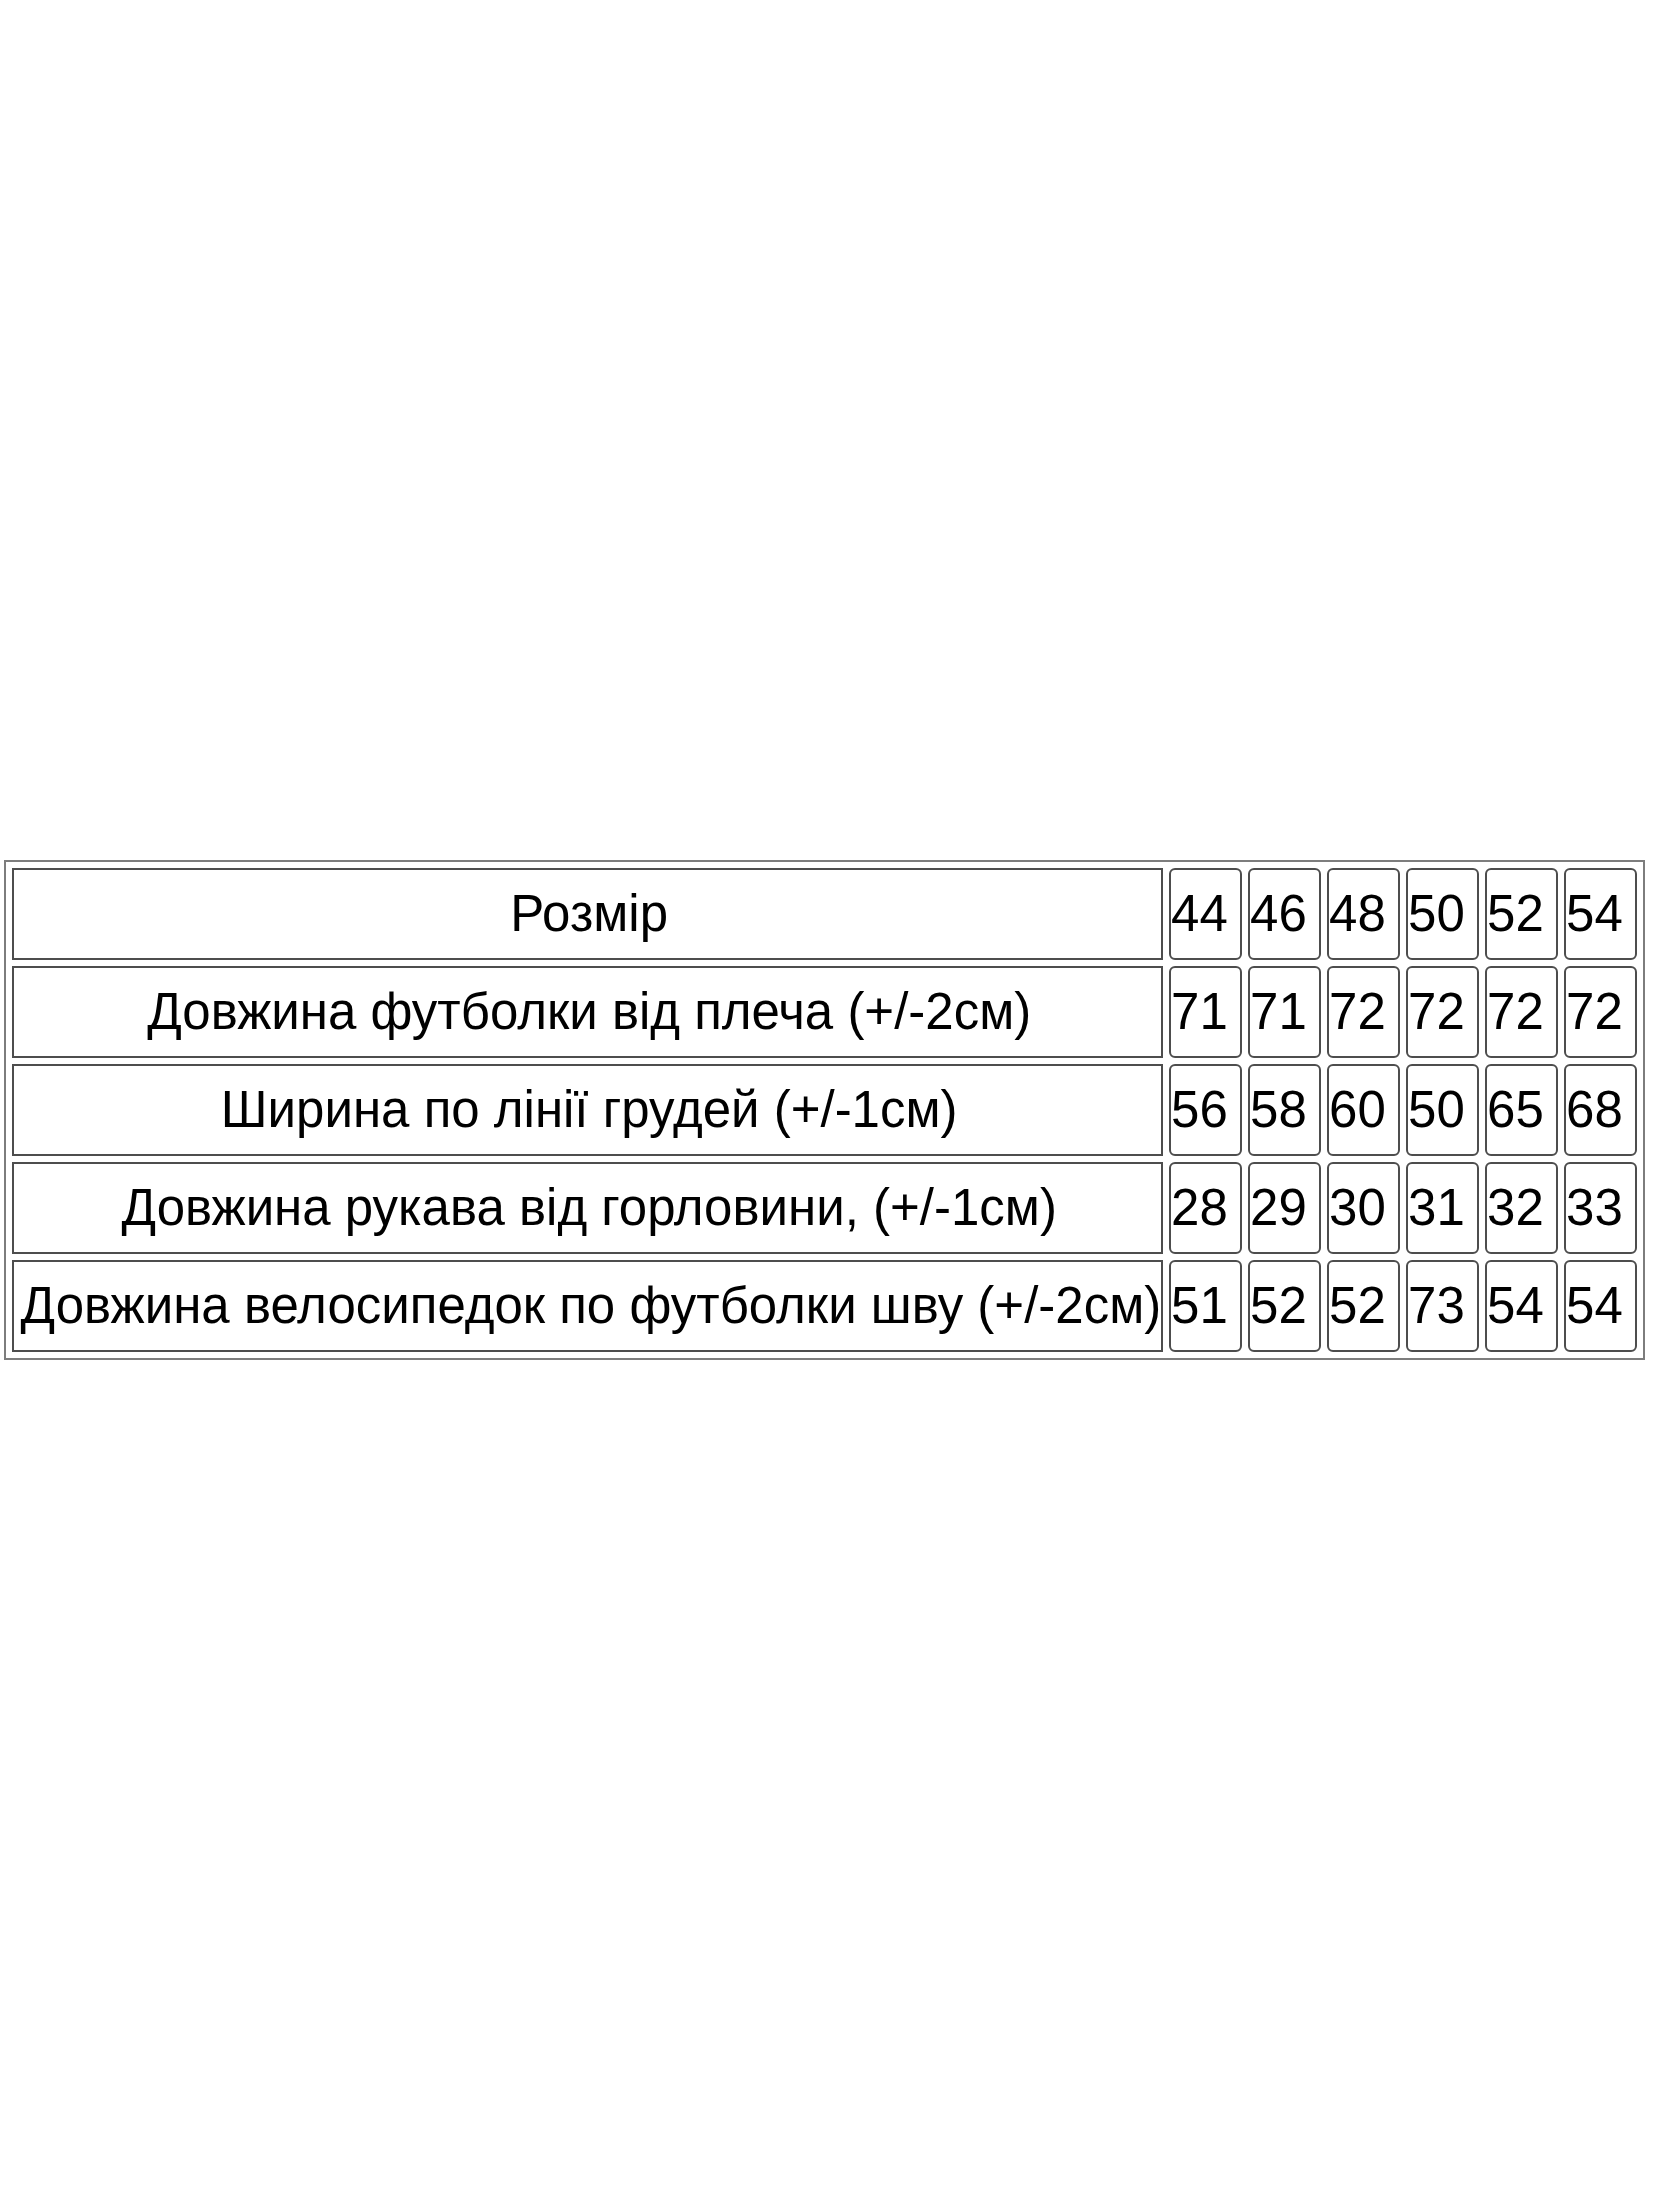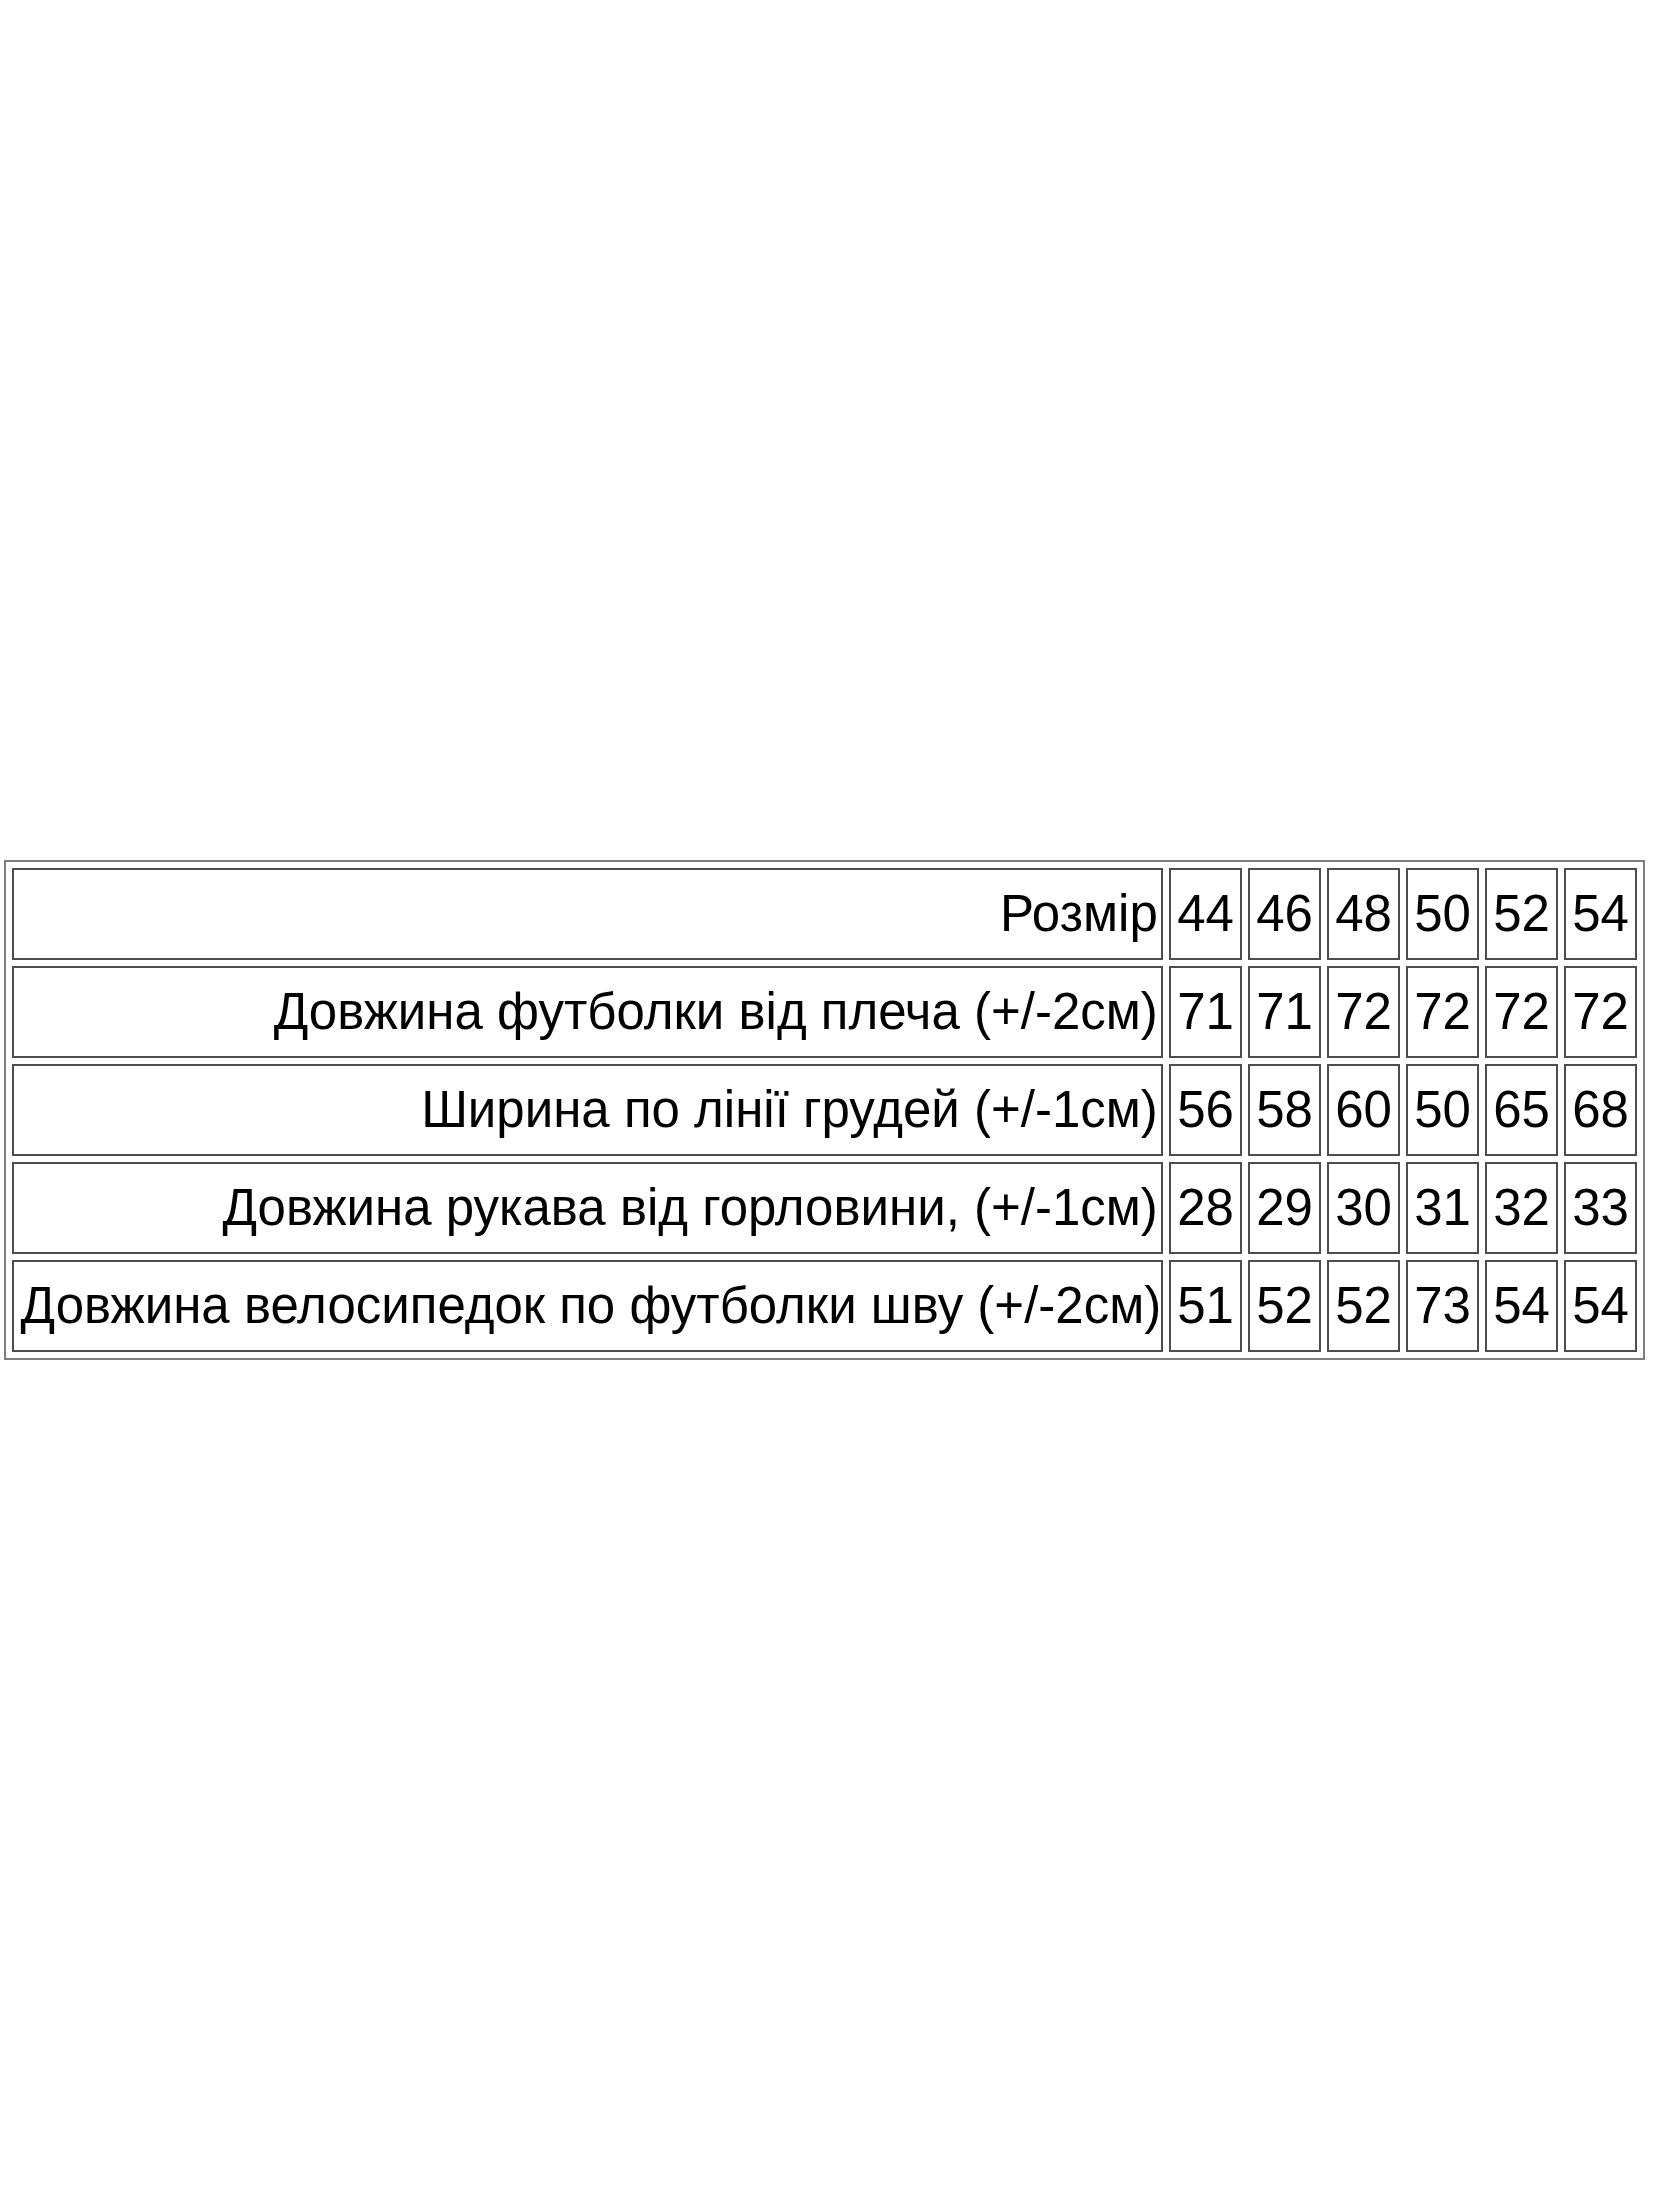--- a/index.html
+++ b/index.html
@@ -29,30 +29,31 @@
   table.size-table td {
     border: 2.5px solid #4d4d4d;
     background: #ffffff;
     font-size: 51px;
     line-height: 1.12;
     vertical-align: middle;
     height: 69px;
     overflow: hidden;
   }
   td.label-cell {
-    text-align: right;
+    text-align: center;
     padding: 1.6px 3.3px 1.6px 6.5px;
     white-space: nowrap;
     margin-left: 39px;
   }
   td.num-cell {
     width: 69px;
-    text-align: center;
+    text-align: left;
     padding: 1.6px 0;
     white-space: nowrap;
+    border-radius: 6px;
   }
 </style>
 </head>
 <body>
 
 <table class="size-table">
   <tbody>
     <tr>
       <td class="label-cell">Розмір</td>
       <td class="num-cell">44</td>

